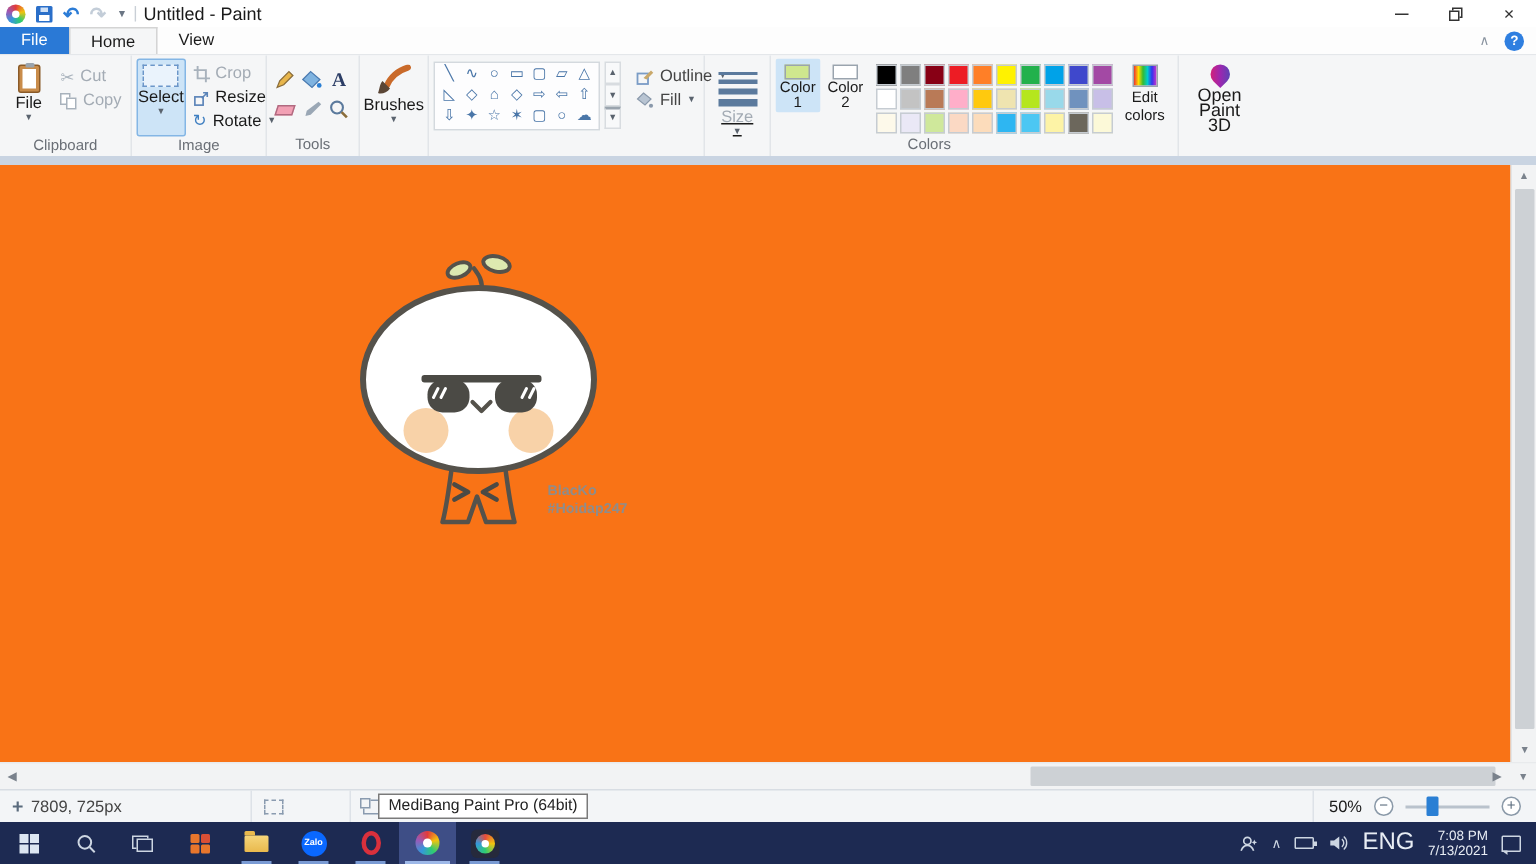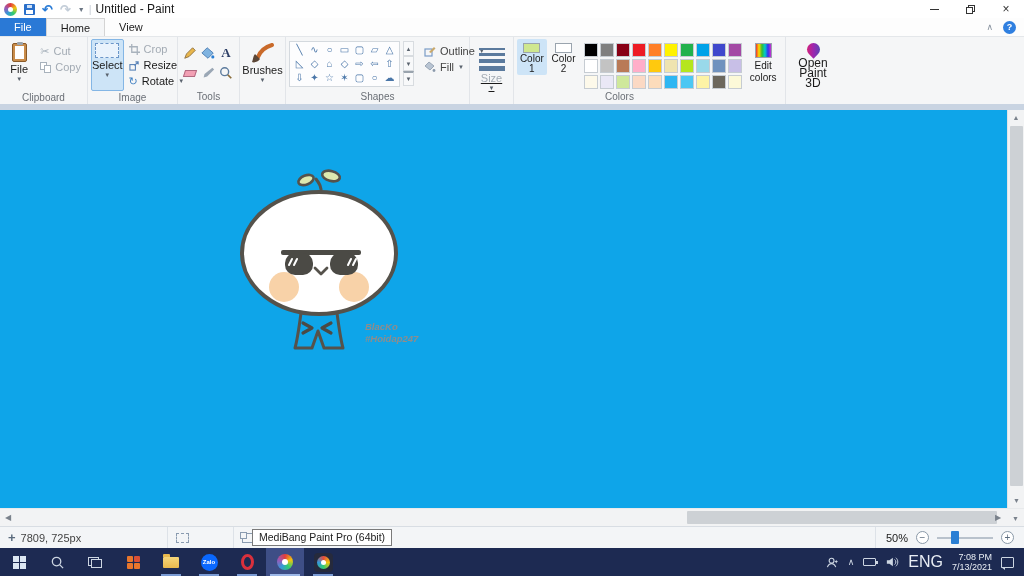--- a/index.html
+++ b/index.html
@@ -78,21 +78,21 @@
   .editcolors { width:38px; display:flex; flex-direction:column; align-items:center; gap:2px; padding-top:4px; font-size:10px; line-height:12px; text-align:center; }
   .rainbow { width:17px; height:15px; border:1px solid #9aa4ae;
     background:linear-gradient(90deg,#e33,#fd0,#3b3,#0cc,#33e,#c3c); }
   .p3d { width:46px; display:flex; flex-direction:column; align-items:center; gap:2px; padding-top:4px; font-size:12px; line-height:10px; text-align:center; }
   .drop3d { width:13px; height:13px; border-radius:50% 50% 50% 0; transform:rotate(-45deg);
     background:linear-gradient(135deg,#e91e63,#9c27b0,#3f51b5); }
 
   .ribbon-band { height:6px; background:#c9d4e2; flex:0 0 auto; }
 
   
-  .canvas-area { position:relative; flex:0 0 auto; height:398px; background:#0ea5e9;font-style:italic; }
+  .canvas-area { position:relative; flex:0 0 auto; height:398px; background:#f97316; }
   .drawing { position:absolute; left:237px; top:50px; }
   .vscroll { position:absolute; right:0; top:0; width:17px; height:398px; background:#f2f3f4; border-left:1px solid #e2e4e6; }
   .vscroll .arrow { height:15px; display:flex; align-items:center; justify-content:center; color:#7a828c; font-size:7px; }
   .vthumb { position:absolute; left:2px; top:16px; width:13px; height:360px; background:#cdd1d5; border-radius:1px; }
   .varrow-b { position:absolute; bottom:0; left:0; width:17px; }
 
   .hscroll { height:18px; background:#f2f3f4; display:flex; align-items:center; position:relative; flex:0 0 auto; border-top:1px solid #e8eaec; }
   .hscroll .arrow { width:16px; text-align:center; color:#7a828c; font-size:8px; }
   .hthumb { position:absolute; left:687px; width:310px; height:13px; background:#cdd1d5; border-radius:1px; }
   .hcorner { position:absolute; right:0; top:0; width:17px; height:18px; background:#f2f3f4; display:flex; align-items:center; justify-content:center; color:#7a828c; font-size:7px; }
@@ -325,21 +325,20 @@
           <div class="of-item">
             <svg width="12" height="12" viewBox="0 0 12 12">
               <path d="M5 1l5 4-4 4-5-4z" fill="#b8c4d2" stroke="#8a99ab" stroke-width="0.8"></path>
               <circle cx="10" cy="9.5" r="1.4" fill="#8a99ab"></circle>
             </svg>
             <span>Fill</span>
             <span class="caret">▼</span>
           </div>
         </div>
       </div>
-      <div class="rgroup-label">Shapes</div>
     </div>
 
     <div class="rgroup" style="width:44px;">
       <div class="rgroup-body" style="justify-content:center;text-decoration:underline;">
         <div class="bigbtn">
           <span class="size-ic">
             <i style="height:2px;"></i>
               <i style="height:3px;"></i>
               <i style="height:4px;"></i>
               <i style="height:5px;"></i>

